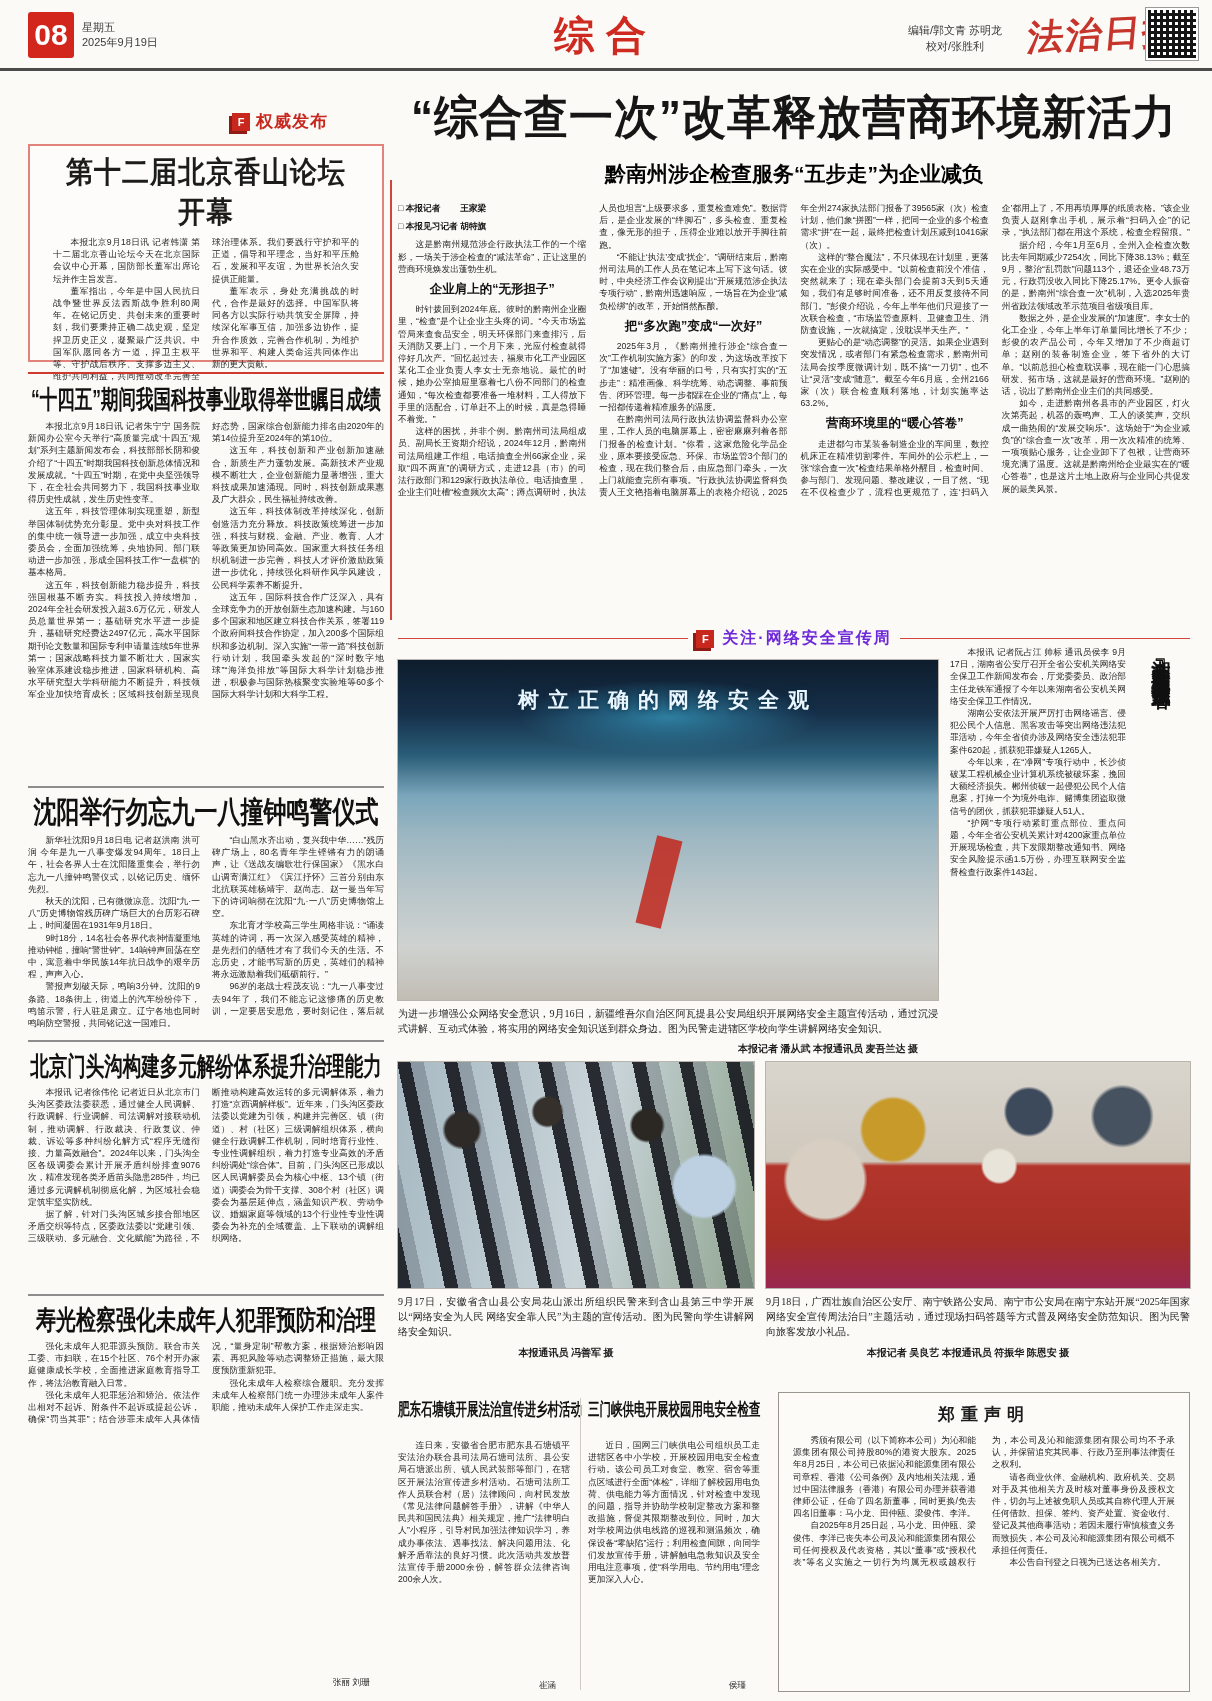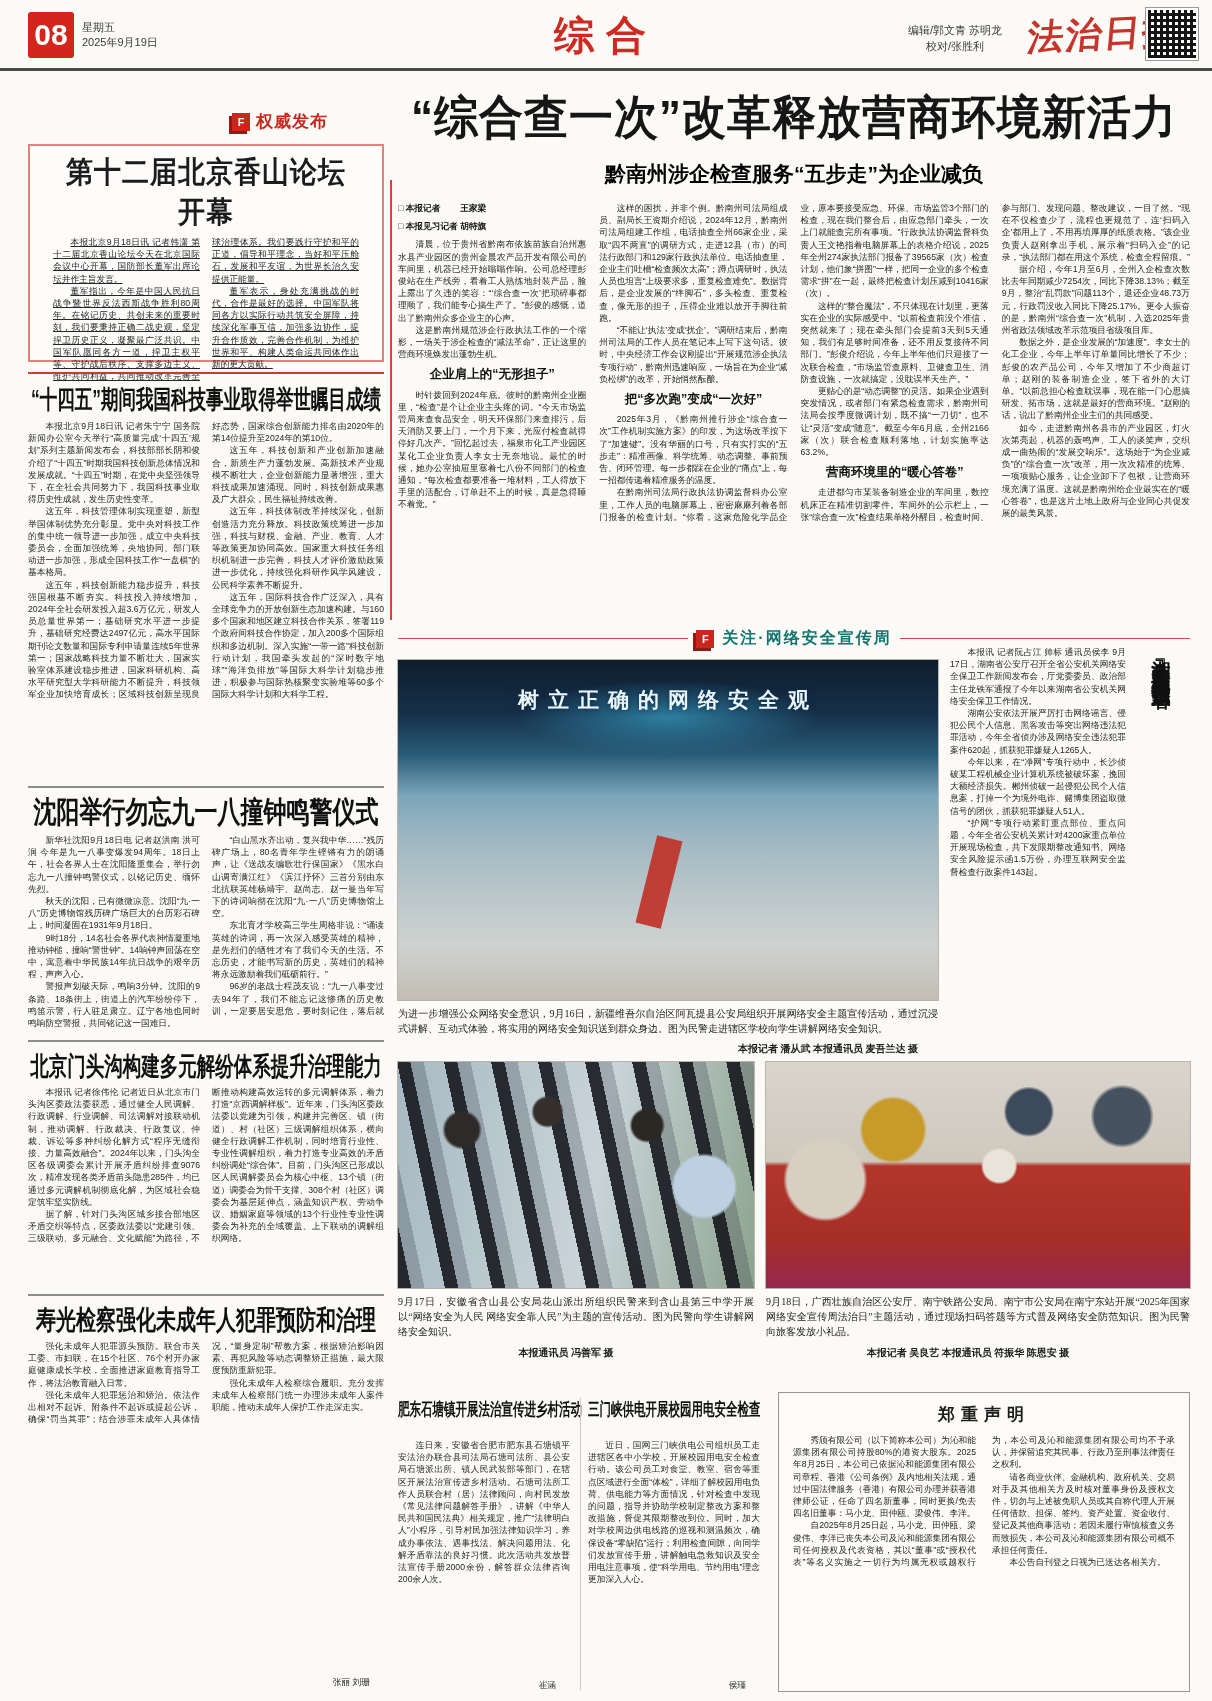--- a/index.html
+++ b/index.html
@@ -52,21 +52,21 @@
   
   .vline { left:390px; top:180px; width:2px; height:440px; background:#d2453a; }
   .main-h1 { left:398px; top:88px; width:792px; text-align:center; font-size:44px; font-weight:900;
              letter-spacing:1px; transform:scaleY(1.05); color:#161616; white-space:nowrap;}
   .main-h2 { left:398px; top:160px; width:792px; text-align:center; font-size:21px; font-weight:700; color:#000000;}
   .main-flow { left:398px; top:202px; width:792px; height:424px; }
 
   
   .banner { left:398px; top:628px; width:792px; display:flex; align-items:center; gap:8px; }
   .banner .line { flex:1; height:1px; background:#d2453a; }
-  .banner .txt { color:#0f766e; font-size:16px; font-weight:900; letter-spacing:2px; }
+  .banner .txt { color:#6d28d9; font-size:16px; font-weight:900; letter-spacing:2px; }
 
   
   .photo { overflow:hidden; position:absolute; outline:1px solid #b9b4ad; }
   .ph-mid { left:398px; top:660px; width:540px; height:340px;
      background:linear-gradient(180deg,#0e1d2d 0%,#16304a 16%,#2a5d78 28%,#7ba6bb 40%,#9db7c2 52%,#b9c6ca 68%,#cfd2d0 84%,#c2bdb4 100%); }
   .ph-mid .glow { position:absolute; left:22%; top:6%; width:56%; height:22%;
      background:radial-gradient(ellipse at center,#2e7ea0 0%,rgba(20,60,90,0) 70%); }
   .overlay-txt { position:absolute; left:0; top:26px; width:100%; text-align:center; color:#eaf6ff;
      font-size:21px; font-weight:900; letter-spacing:9px; text-shadow:0 0 6px #0a2a40; }
   .sash { position:absolute; left:46%; top:52%; width:26px; height:90px; background:#c03026; transform:rotate(14deg); opacity:.9;}
@@ -124,21 +124,21 @@
 <div class="abs qr"></div>
 <div class="abs head-rule"></div>
 
 <div class="abs tagrow">
   <span class="cube">F</span>
   <span class="tagtxt">权威发布</span>
 </div>
 
 <div class="abs redbox">
   <div class="h-box">第十二届北京香山论坛开幕</div>
-  <div class="body-txt cols2" style="height:158px;text-decoration:underline;">
+  <div class="body-txt cols2" style="height:158px;">
       <p class="para">本报北京9月18日讯 记者韩潇 第十二届北京香山论坛今天在北京国际会议中心开幕，国防部长董军出席论坛并作主旨发言。</p>
       <p class="para">董军指出，今年是中国人民抗日战争暨世界反法西斯战争胜利80周年。在铭记历史、共创未来的重要时刻，我们要秉持正确二战史观，坚定捍卫历史正义，凝聚最广泛共识。中国军队愿同各方一道，捍卫主权平等、守护战后秩序、支撑多边主义、维护共同利益，共同推动改革完善全球治理体系。我们要践行守护和平的正道，倡导和平理念，当好和平压舱石，发展和平友谊，为世界长治久安提供正能量。</p>
       <p class="para">董军表示，身处充满挑战的时代，合作是最好的选择。中国军队将同各方以实际行动共筑安全屏障，持续深化军事互信，加强多边协作，提升合作质效，完善合作机制，为维护世界和平、构建人类命运共同体作出新的更大贡献。</p>
       <p class="para">本届论坛主题为“共护国际秩序，共促和平发展”，100余个国家、地区和国际组织官方代表及专家学者和各国观察员等1800余名嘉宾出席。</p>
     </div>
 </div>
 
 <div class="abs redrule"></div>
 
 <div class="abs lh lh-shisiwu">“十四五”期间我国科技事业取得举世瞩目成绩</div>
@@ -181,21 +181,20 @@
     <p class="para">强化未成年人检察综合履职。充分发挥未成年人检察部门统一办理涉未成年人案件职能，推动未成年人保护工作走深走实。</p>
   </div>
 <div class="abs body-txt sig" style="left:28px; top:1676px; width:356px;">张丽 刘珊</div>
 
 <div class="abs vline"></div>
 <div class="abs main-h1">“综合查一次”改革释放营商环境新活力</div>
 <div class="abs main-h2">黔南州涉企检查服务“五步走”为企业减负</div>
 <div class="abs main-flow body-txt cols4">
     <div class="byline">□ 本报记者　　 王家梁</div>
     <div class="byline">□ 本报见习记者 胡特旗</div>
-    <p class="para">清晨，位于贵州省黔南布依族苗族自治州惠水县产业园区的贵州金晨农产品开发有限公司的车间里，机器已经开始嗡嗡作响。公司总经理彭俊站在生产线旁，看着工人熟练地封装产品，脸上露出了久违的笑容：“‘综合查一次’把琐碎事都理顺了，我们能专心搞生产了。”彭俊的感慨，道出了黔南州众多企业主的心声。</p>
     <p class="para">这是黔南州规范涉企行政执法工作的一个缩影，一场关于涉企检查的“减法革命”，正让这里的营商环境焕发出蓬勃生机。</p>
     <div class="flow-subhead">企业肩上的“无形担子”</div>
     <p class="para">时针拨回到2024年底。彼时的黔南州企业圈里，“检查”是个让企业主头疼的词。“今天市场监管局来查食品安全，明天环保部门来查排污，后天消防又要上门，一个月下来，光应付检查就得停好几次产。”回忆起过去，福泉市化工产业园区某化工企业负责人李女士无奈地说。最忙的时候，她办公室抽屉里塞着七八份不同部门的检查通知，“每次检查都要准备一堆材料，工人得放下手里的活配合，订单赶不上的时候，真是急得睡不着觉。”</p>
     <p class="para">这样的困扰，并非个例。黔南州司法局组成员、副局长王资期介绍说，2024年12月，黔南州司法局组建工作组，电话抽查全州66家企业，采取“四不两直”的调研方式，走进12县（市）的司法行政部门和129家行政执法单位。电话抽查里，企业主们吐槽“检查频次太高”；蹲点调研时，执法人员也坦言“上级要求多，重复检查难免”。数据背后，是企业发展的“绊脚石”，多头检查、重复检查，像无形的担子，压得企业难以放开手脚往前跑。</p>
     <p class="para">“不能让‘执法’变成‘扰企’。”调研结束后，黔南州司法局的工作人员在笔记本上写下这句话。彼时，中央经济工作会议刚提出“开展规范涉企执法专项行动”，黔南州迅速响应，一场旨在为企业“减负松绑”的改革，开始悄然酝酿。</p>
     <div class="flow-subhead">把“多次跑”变成“一次好”</div>
     <p class="para">2025年3月，《黔南州推行涉企“综合查一次”工作机制实施方案》的印发，为这场改革按下了“加速键”。没有华丽的口号，只有实打实的“五步走”：精准画像、科学统筹、动态调整、事前预告、闭环管理。每一步都踩在企业的“痛点”上，每一招都传递着精准服务的温度。</p>
     <p class="para">在黔南州司法局行政执法协调监督科办公室里，工作人员的电脑屏幕上，密密麻麻列着各部门报备的检查计划。“你看，这家危险化学品企业，原本要接受应急、环保、市场监管3个部门的检查，现在我们整合后，由应急部门牵头，一次上门就能查完所有事项。”行政执法协调监督科负责人王文艳指着电脑屏幕上的表格介绍说，2025年全州274家执法部门报备了39565家（次）检查计划，他们象“拼图”一样，把同一企业的多个检查需求“拼”在一起，最终把检查计划压减到10416家（次）。</p>
     <p class="para">这样的“整合魔法”，不只体现在计划里，更落实在企业的实际感受中。“以前检查前没个准信，突然就来了；现在牵头部门会提前3天到5天通知，我们有足够时间准备，还不用反复接待不同部门。”彭俊介绍说，今年上半年他们只迎接了一次联合检查，“市场监管查原料、卫健查卫生、消防查设施，一次就搞定，没耽误半天生产。”</p>
     <p class="para">更贴心的是“动态调整”的灵活。如果企业遇到突发情况，或者部门有紧急检查需求，黔南州司法局会按季度微调计划，既不搞“一刀切”，也不让“灵活”变成“随意”。截至今年6月底，全州2166家（次）联合检查顺利落地，计划实施率达63.2%。</p>

